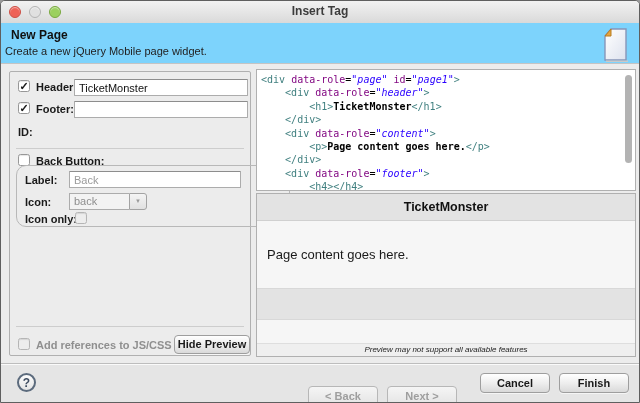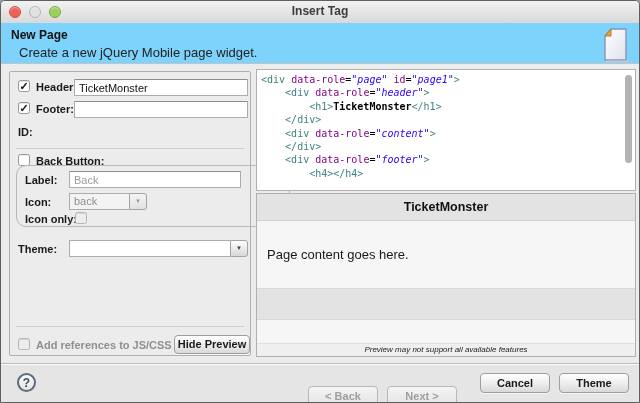--- a/index.html
+++ b/index.html
@@ -18,21 +18,21 @@
   .light { width:12px; height:12px; border-radius:50%; box-shadow:inset 0 1px 1px rgba(255,255,255,.55); }
   .light.red   { background:#ee6156; border:1px solid #cc4f45; }
   .light.mid   { background:#e0e0e0; border:1px solid #b3b3b3; }
   .light.green { background:#9bd05f; border:1px solid #79a83f; }
   
   .banner {
     position:absolute; left:0; top:22px; width:100%; height:41px; background:#7dd3fc;
     border-bottom:1px solid #c4c4c4;
   }
   .banner-title { position:absolute; left:10px; top:5px; font-size:12px; font-weight:bold; color:#111; }
-  .banner-sub   { position:absolute; left:18px; top:22px; font-size:13px; color:#222; }
+  .banner-sub   { position:absolute; left:4px; top:22px; font-size:11px; color:#222; }
   .doc-icon { position:absolute; right:9px; top:4px; }
   
   .left-box {
     position:absolute; left:8px; top:70px; width:242px; height:285px;
     border:1px solid #b0b0b0; border-radius:2px; background:#ececec;
   }
   .row { position:absolute; height:18px; }
   .cb {
     position:absolute; width:12px; height:12px; background:#fff; border:1px solid #979797;
     border-radius:2.5px; box-shadow:inset 0 1px 1px rgba(0,0,0,.1);
@@ -181,44 +181,38 @@
           <div class="field">back</div>
           <div class="arrow-btn">▼</div>
         </div>
       </div>
       <div class="row" style="left:0;top:44px;width:100%">
         <span class="lbl" style="left:8px;top:2px">Icon only:</span>
         <div class="cb gray" style="left:58px;top:2px"></div>
       </div>
     </div>
 
-    <div class="row" style="left:0;top:168px;width:100%">
-      <span class="lbl" style="left:8px;top:2px">Theme:</span>
-      <div class="combo" style="left:59px;top:0;width:179px">
-        <div class="field"></div>
-        <div class="arrow-btn">▼</div>
-      </div>
-    </div>
 
     <div class="divider" style="top:254px"></div>
 
     <div class="row" style="left:0;top:263px;width:100%">
       <div class="cb gray" style="left:8px;top:3px"></div>
       <span class="lbl dim" style="left:26px;top:3px">Add references to JS/CSS</span>
       <div class="push-btn" style="left:164px;top:0;width:76px">Hide Preview</div>
     </div>
   </div>
 
   <div class="code-panel">
     <div id="code-lines">
         <div class="code-line"><span class="tk-tag">&lt;div</span><span class="tk-plain"> </span><span class="tk-attr">data-role</span><span class="tk-plain">=</span><span class="tk-val">"page"</span><span class="tk-plain"> </span><span class="tk-attr">id</span><span class="tk-plain">=</span><span class="tk-val">"page1"</span><span class="tk-tag">&gt;</span></div>
         <div class="code-line"><span class="tk-plain">    </span><span class="tk-tag">&lt;div</span><span class="tk-plain"> </span><span class="tk-attr">data-role</span><span class="tk-plain">=</span><span class="tk-val">"header"</span><span class="tk-tag">&gt;</span></div>
         <div class="code-line"><span class="tk-plain">        </span><span class="tk-tag">&lt;h1&gt;</span><span class="tk-txt">TicketMonster</span><span class="tk-tag">&lt;/h1&gt;</span></div>
         <div class="code-line"><span class="tk-plain">    </span><span class="tk-tag">&lt;/div&gt;</span></div>
         <div class="code-line"><span class="tk-plain">    </span><span class="tk-tag">&lt;div</span><span class="tk-plain"> </span><span class="tk-attr">data-role</span><span class="tk-plain">=</span><span class="tk-val">"content"</span><span class="tk-tag">&gt;</span></div>
+        <div class="code-line"><span class="tk-plain">        </span><span class="tk-tag">&lt;p&gt;</span><span class="tk-txt">Page content goes here.</span><span class="tk-tag">&lt;/p&gt;</span></div>
         <div class="code-line"><span class="tk-plain">    </span><span class="tk-tag">&lt;/div&gt;</span></div>
         <div class="code-line"><span class="tk-plain">    </span><span class="tk-tag">&lt;div</span><span class="tk-plain"> </span><span class="tk-attr">data-role</span><span class="tk-plain">=</span><span class="tk-val">"footer"</span><span class="tk-tag">&gt;</span></div>
         <div class="code-line"><span class="tk-plain">        </span><span class="tk-tag">&lt;h4&gt;</span><span class="tk-tag">&lt;/h4&gt;</span></div>
       </div>
     <div class="scroll-thumb"></div>
   </div>
 
   <div class="preview-panel">
     <div class="pv-header">TicketMonster</div>
     <div class="pv-content">Page content goes here.</div>
@@ -226,17 +220,17 @@
     <div class="pv-fill"></div>
     <div class="pv-note">Preview may not support all available features</div>
   </div>
 
   <div class="bottom-bar">
     <div class="help-btn">?</div>
     <div class="btn-row">
       <div class="dlg-btn disabled">&lt; Back</div>
       <div class="dlg-btn disabled">Next &gt;</div>
       <div class="dlg-btn cancel">Cancel</div>
-      <div class="dlg-btn">Theme</div>
+      <div class="dlg-btn">Finish</div>
     </div>
   </div>
 
 </div>
 
 </body></html>

